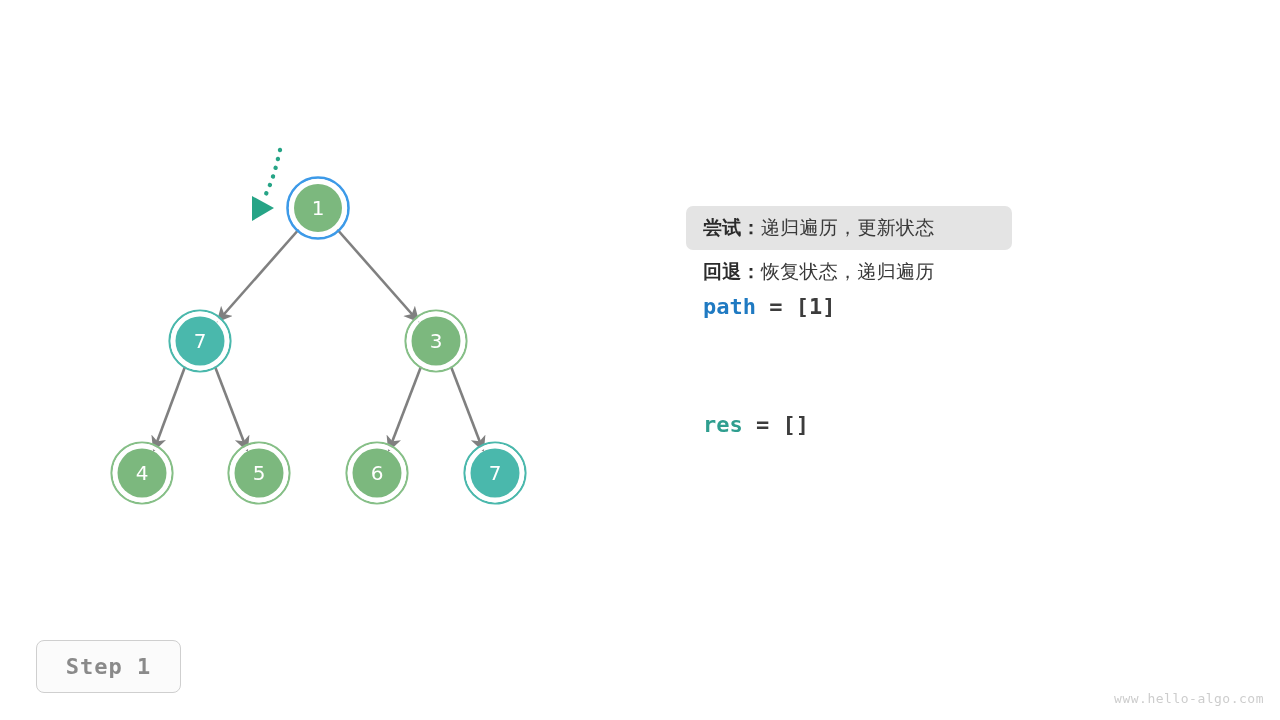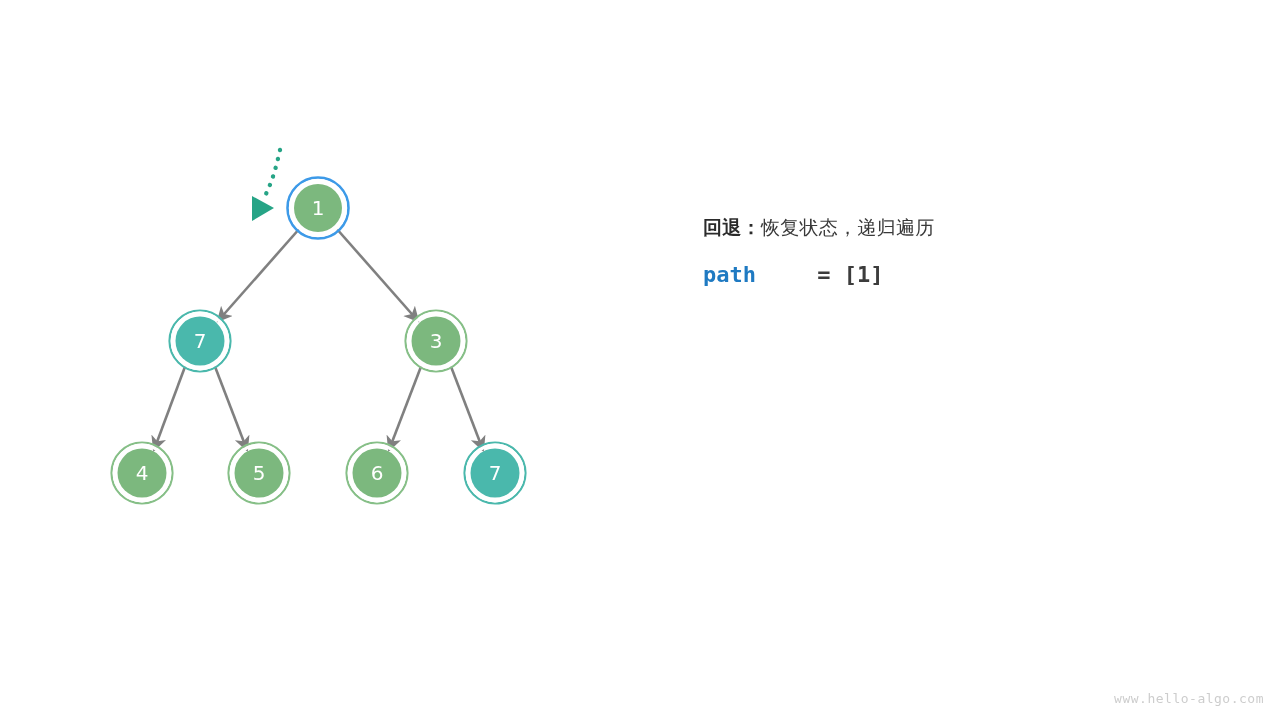--- a/index.html
+++ b/index.html
@@ -80,21 +80,21 @@
   .var-name {
     font-weight: bold;
   }
   .var-name.path { color: #1f7ac2; }
   .var-name.res  { color: #2f9e8f; }
   .var-rest {
     color: #3c3c3c;
     font-weight: bold;
   }
 
-  #path-row { margin-top: 12px; height: 40px; gap: 48px; }
+  #path-row { margin-top: 0; height: 40px; }
   #spacer-row { height: 78px; }
   #res-row { height: 40px; }
 
   
   #step-badge {
     position: absolute;
     left: 36px;
     top: 640px;
     width: 145px;
     height: 53px;
@@ -198,31 +198,39 @@
         <circle cx="495" cy="473" r="27.8" fill="none" stroke="#ffffff" stroke-width="3.2"></circle>
         <circle cx="495" cy="473" r="24.5" fill="#4ab8ac"></circle>
         <text class="node-value" x="495" y="473" text-anchor="middle" dominant-baseline="central">7</text>
       </g>
 
     </g>
   </svg>
 
   <div id="info-panel">
 
+    <div class="phase-line highlight">
+      <span class="phase-label">尝试：</span>
+        <span class="phase-text">递归遍历，更新状态</span>
+    </div>
 
     <div class="phase-line">
       <span class="phase-label">回退：</span>
         <span class="phase-text">恢复状态，递归遍历</span>
     </div>
 
     <div class="var-line" id="path-row">
       <span class="var-name path">path</span><span class="var-rest"> = [1]</span>
     </div>
 
     <div id="spacer-row"></div>
 
+    <div class="var-line" id="res-row">
+      <span class="var-name res">res</span><span class="var-rest"> = []</span>
+    </div>
 
   </div>
 
+  <div id="step-badge">Step 1</div>
 
   <div id="watermark">www.hello-algo.com</div>
 
 </div>
 
 </body></html>

